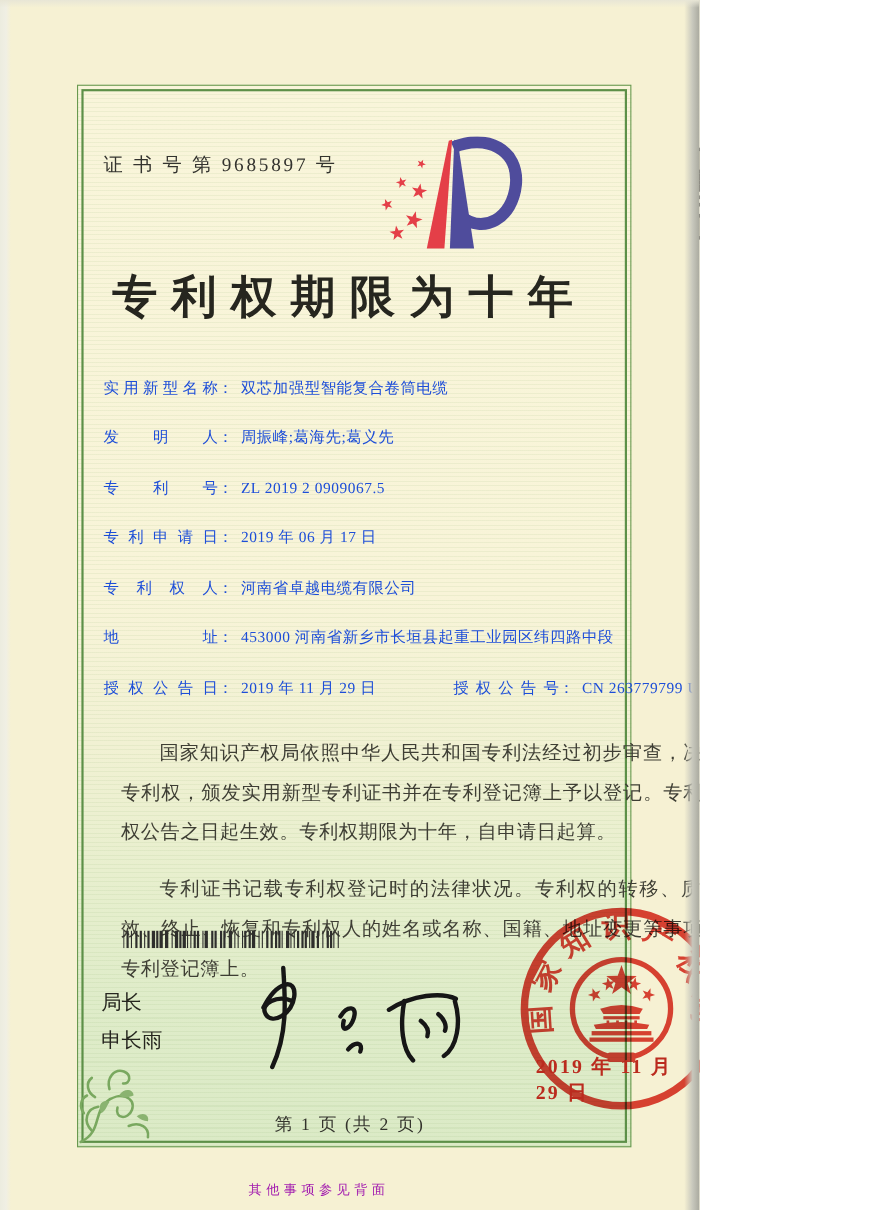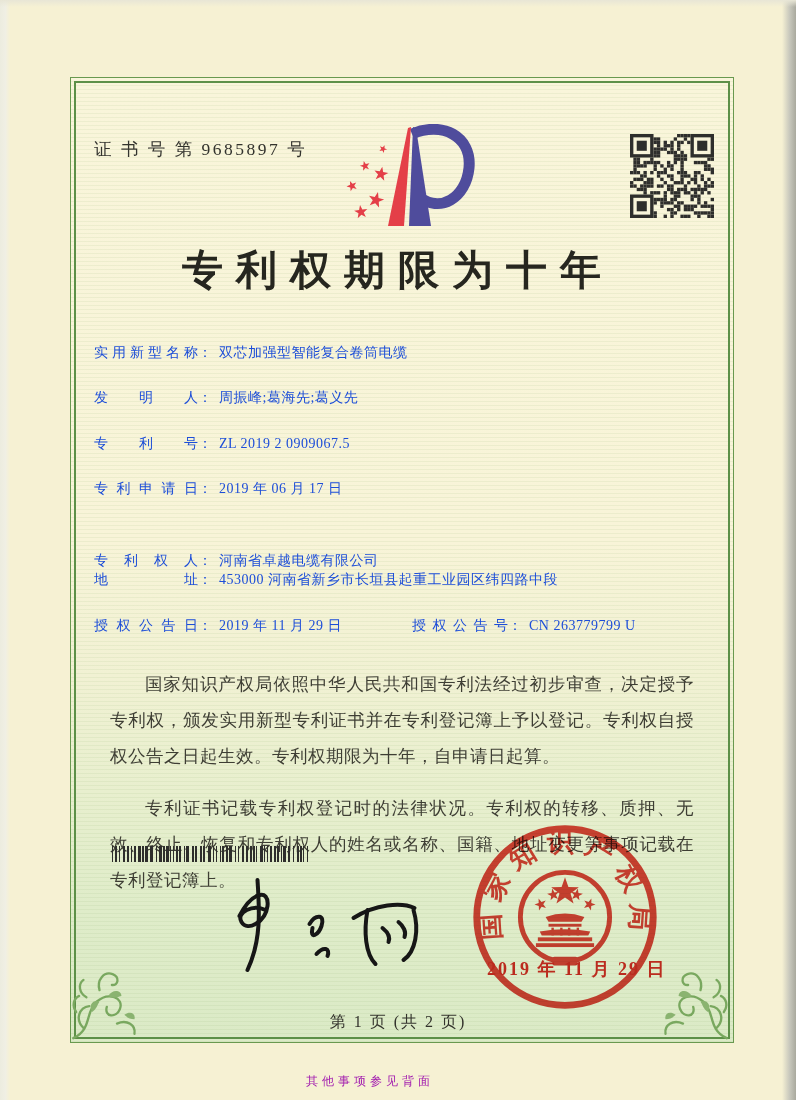--- a/index.html
+++ b/index.html
@@ -1,16 +1,16 @@
 <!DOCTYPE html>
 <html><head>
 <meta charset="utf-8">
 <style>
   html,body{margin:0;padding:0;}
-  .page{position:relative;width:796px;height:1100px;background:#f6f1d3;overflow:hidden;
+  .page{position:relative;width:636px;height:1100px;background:#f6f1d3;overflow:hidden;
         font-family:"Liberation Serif","DejaVu Serif",serif;}
   
   .edge{position:absolute;z-index:40;}
   .edge-left{left:0;top:0;bottom:0;width:10px;background:linear-gradient(90deg,#ececе4 0%,#efeee6 60%,rgba(246,241,211,0) 100%);background:linear-gradient(90deg,#ececdf,#f0efe4 55%,rgba(246,241,211,0));}
   .edge-right{right:0;top:0;bottom:0;width:14px;background:linear-gradient(90deg,rgba(200,200,190,0),#c7c7bc 55%,#a9a99e);}
   .edge-top{left:0;right:0;top:0;height:7px;background:linear-gradient(180deg,#e8e6d6,rgba(246,241,211,0));}
   
   .inner-bg{position:absolute;left:70px;top:77px;right:62px;bottom:57px;
     background:
       repeating-linear-gradient(180deg,rgba(130,170,100,0.10) 0 1px,rgba(0,0,0,0) 1px 4px),
@@ -353,21 +353,21 @@
   </div>
   <div class="field" style="top:389px">
     <span class="flabel">发明人</span><span>：</span><span class="fvalue">周振峰;葛海先;葛义先</span>
   </div>
   <div class="field" style="top:435px">
     <span class="flabel">专利号</span><span>：</span><span class="fvalue">ZL 2019 2 0909067.5</span>
   </div>
   <div class="field" style="top:480px">
     <span class="flabel">专利申请日</span><span>：</span><span class="fvalue">2019 年 06 月 17 日</span>
   </div>
-  <div class="field" style="top:552px">
+  <div class="field" style="top:526px">
     <span class="flabel">专利权人</span><span>：</span><span class="fvalue">河南省卓越电缆有限公司</span>
   </div>
   <div class="field" style="top:571px">
     <span class="flabel">地址</span><span>：</span><span class="fvalue">453000 河南省新乡市长垣县起重工业园区纬四路中段</span>
   </div>
   <div class="field" style="top:617px">
     <span class="flabel">授权公告日</span><span>：</span><span class="fvalue">2019 年 11 月 29 日</span>
   </div>
   <div class="field narrow" style="top:617px;left:412px">
     <span class="flabel">授权公告号</span><span>：</span><span class="fvalue">CN 263779799 U</span>
@@ -427,20 +427,24 @@
       <rect x="169" y="0" width="1" height="16" fill="#2e2e2c"></rect>
       <rect x="171" y="0" width="3" height="16" fill="#2e2e2c"></rect>
       <rect x="176" y="0" width="2" height="16" fill="#2e2e2c"></rect>
       <rect x="181" y="0" width="1" height="16" fill="#2e2e2c"></rect>
       <rect x="185" y="0" width="2" height="16" fill="#2e2e2c"></rect>
       <rect x="188" y="0" width="2" height="16" fill="#2e2e2c"></rect>
       <rect x="191" y="0" width="1" height="16" fill="#2e2e2c"></rect>
       <rect x="195" y="0" width="1" height="16" fill="#2e2e2c"></rect>
     </svg>
 
+  <div class="signer">
+    <div>局长</div>
+    <div>申长雨</div>
+  </div>
 
   <svg class="signature" viewBox="0 0 215 108">
     <g fill="none" stroke="#161616" stroke-width="4" stroke-linecap="round" stroke-linejoin="round">
       <path d="M22,46 C34,22 52,18 50,36 C48,52 30,62 24,52 C18,42 36,34 48,40"></path>
       <path d="M40,10 C42,40 44,70 30,100"></path>
       <path d="M92,54 C98,44 108,44 104,56 C101,65 92,70 95,58"></path>
       <path d="M99,84 C106,76 113,78 110,86"></path>
       <path d="M136,48 C158,34 184,32 197,38"></path>
       <path d="M150,40 C146,62 148,84 158,94"></path>
       <path d="M196,40 C202,60 198,82 186,90"></path>

